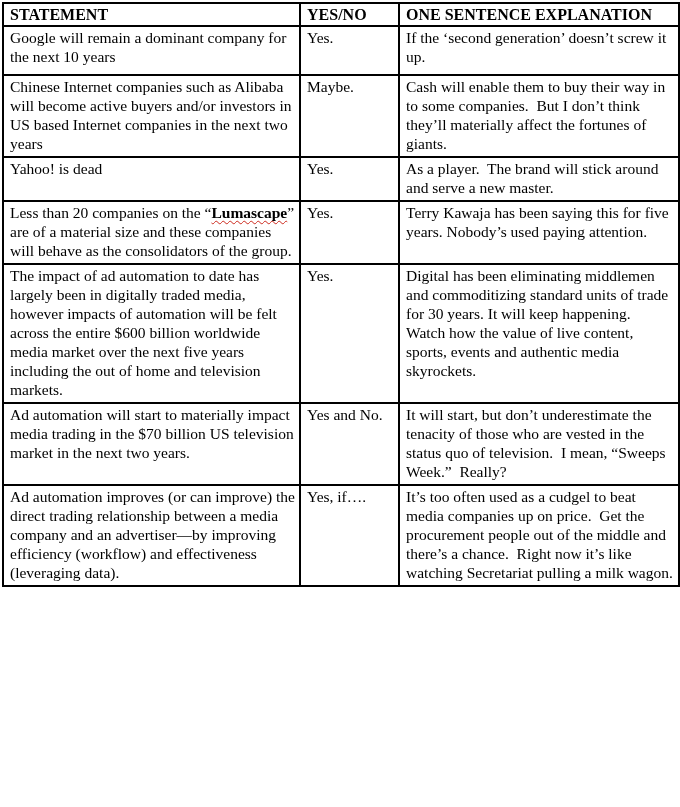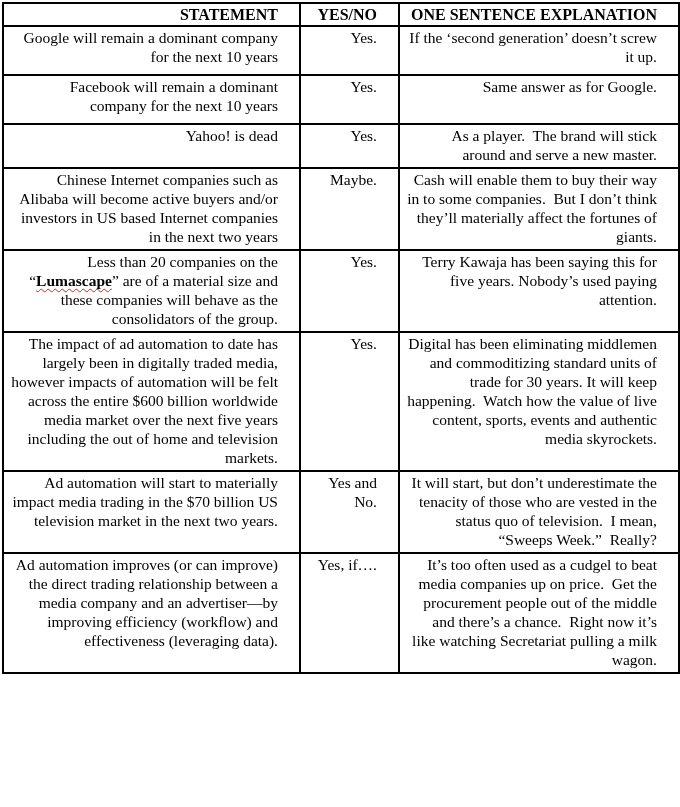--- a/index.html
+++ b/index.html
@@ -24,22 +24,22 @@
     line-height: 19px;
     color: #000000;
   }
   table.doc-table col.c-statement { width: 297px; }
   table.doc-table col.c-answer    { width: 99px;  }
   table.doc-table col.c-explain   { width: 280px; }
   table.doc-table th,
   table.doc-table td {
     border: 2px solid #000000;
     vertical-align: top;
-    text-align: right;
-    padding: 1px 21px 3px 6px;
+    text-align: left;
+    padding: 1px 2px 3px 6px;
     white-space: pre-wrap;
     overflow-wrap: break-word;
   }
   table.doc-table th {
     font-weight: bold;
     font-size: 16px;
     padding-top: 1px;
     padding-bottom: 1px;
   }
   tr.row-pad-2 td { padding-bottom: 8px; font-family: Liberation Serif, serif; }
@@ -69,34 +69,29 @@
         <th>YES/NO</th>
         <th>ONE SENTENCE EXPLANATION</th>
       </tr>
     </thead>
     <tbody>
         <tr class="row-pad-2">
           <td>Google will remain a dominant company for the next 10 years</td>
           <td>Yes.</td>
           <td>If the ‘second generation’ doesn’t screw it up.</td>
         </tr>
-        <tr class="row-pad-2">
-          <td>Facebook will remain a dominant company for the next 10 years</td>
-          <td>Yes.</td>
-          <td>Same answer as for Google.</td>
+        <tr>
+          <td>Chinese Internet companies such as Alibaba will become active buyers and/or investors in US based Internet companies in the next two years</td>
+          <td>Maybe.</td>
+          <td>Cash will enable them to buy their way in to some companies.  But I don’t think they’ll materially affect the fortunes of giants.</td>
         </tr>
         <tr>
           <td>Yahoo! is dead</td>
           <td>Yes.</td>
           <td>As a player.  The brand will stick around and serve a new master.</td>
-        </tr>
-        <tr>
-          <td>Chinese Internet companies such as Alibaba will become active buyers and/or investors in US based Internet companies in the next two years</td>
-          <td>Maybe.</td>
-          <td>Cash will enable them to buy their way in to some companies.  But I don’t think they’ll materially affect the fortunes of giants.</td>
         </tr>
         <tr>
           <td>Less than 20 companies on the “<span class="squiggle">Lumascape</span>” are of a material size and these companies will behave as the consolidators of the group.</td>
           <td>Yes.</td>
           <td>Terry Kawaja has been saying this for five years. Nobody’s used paying attention.</td>
         </tr>
         <tr>
           <td>The impact of ad automation to date has largely been in digitally traded media, however impacts of automation will be felt across the entire $600 billion worldwide media market over the next five years including the out of home and television markets.</td>
           <td>Yes.</td>
           <td>Digital has been eliminating middlemen and commoditizing standard units of trade for 30 years. It will keep happening.  Watch how the value of live content, sports, events and authentic media skyrockets.</td>

